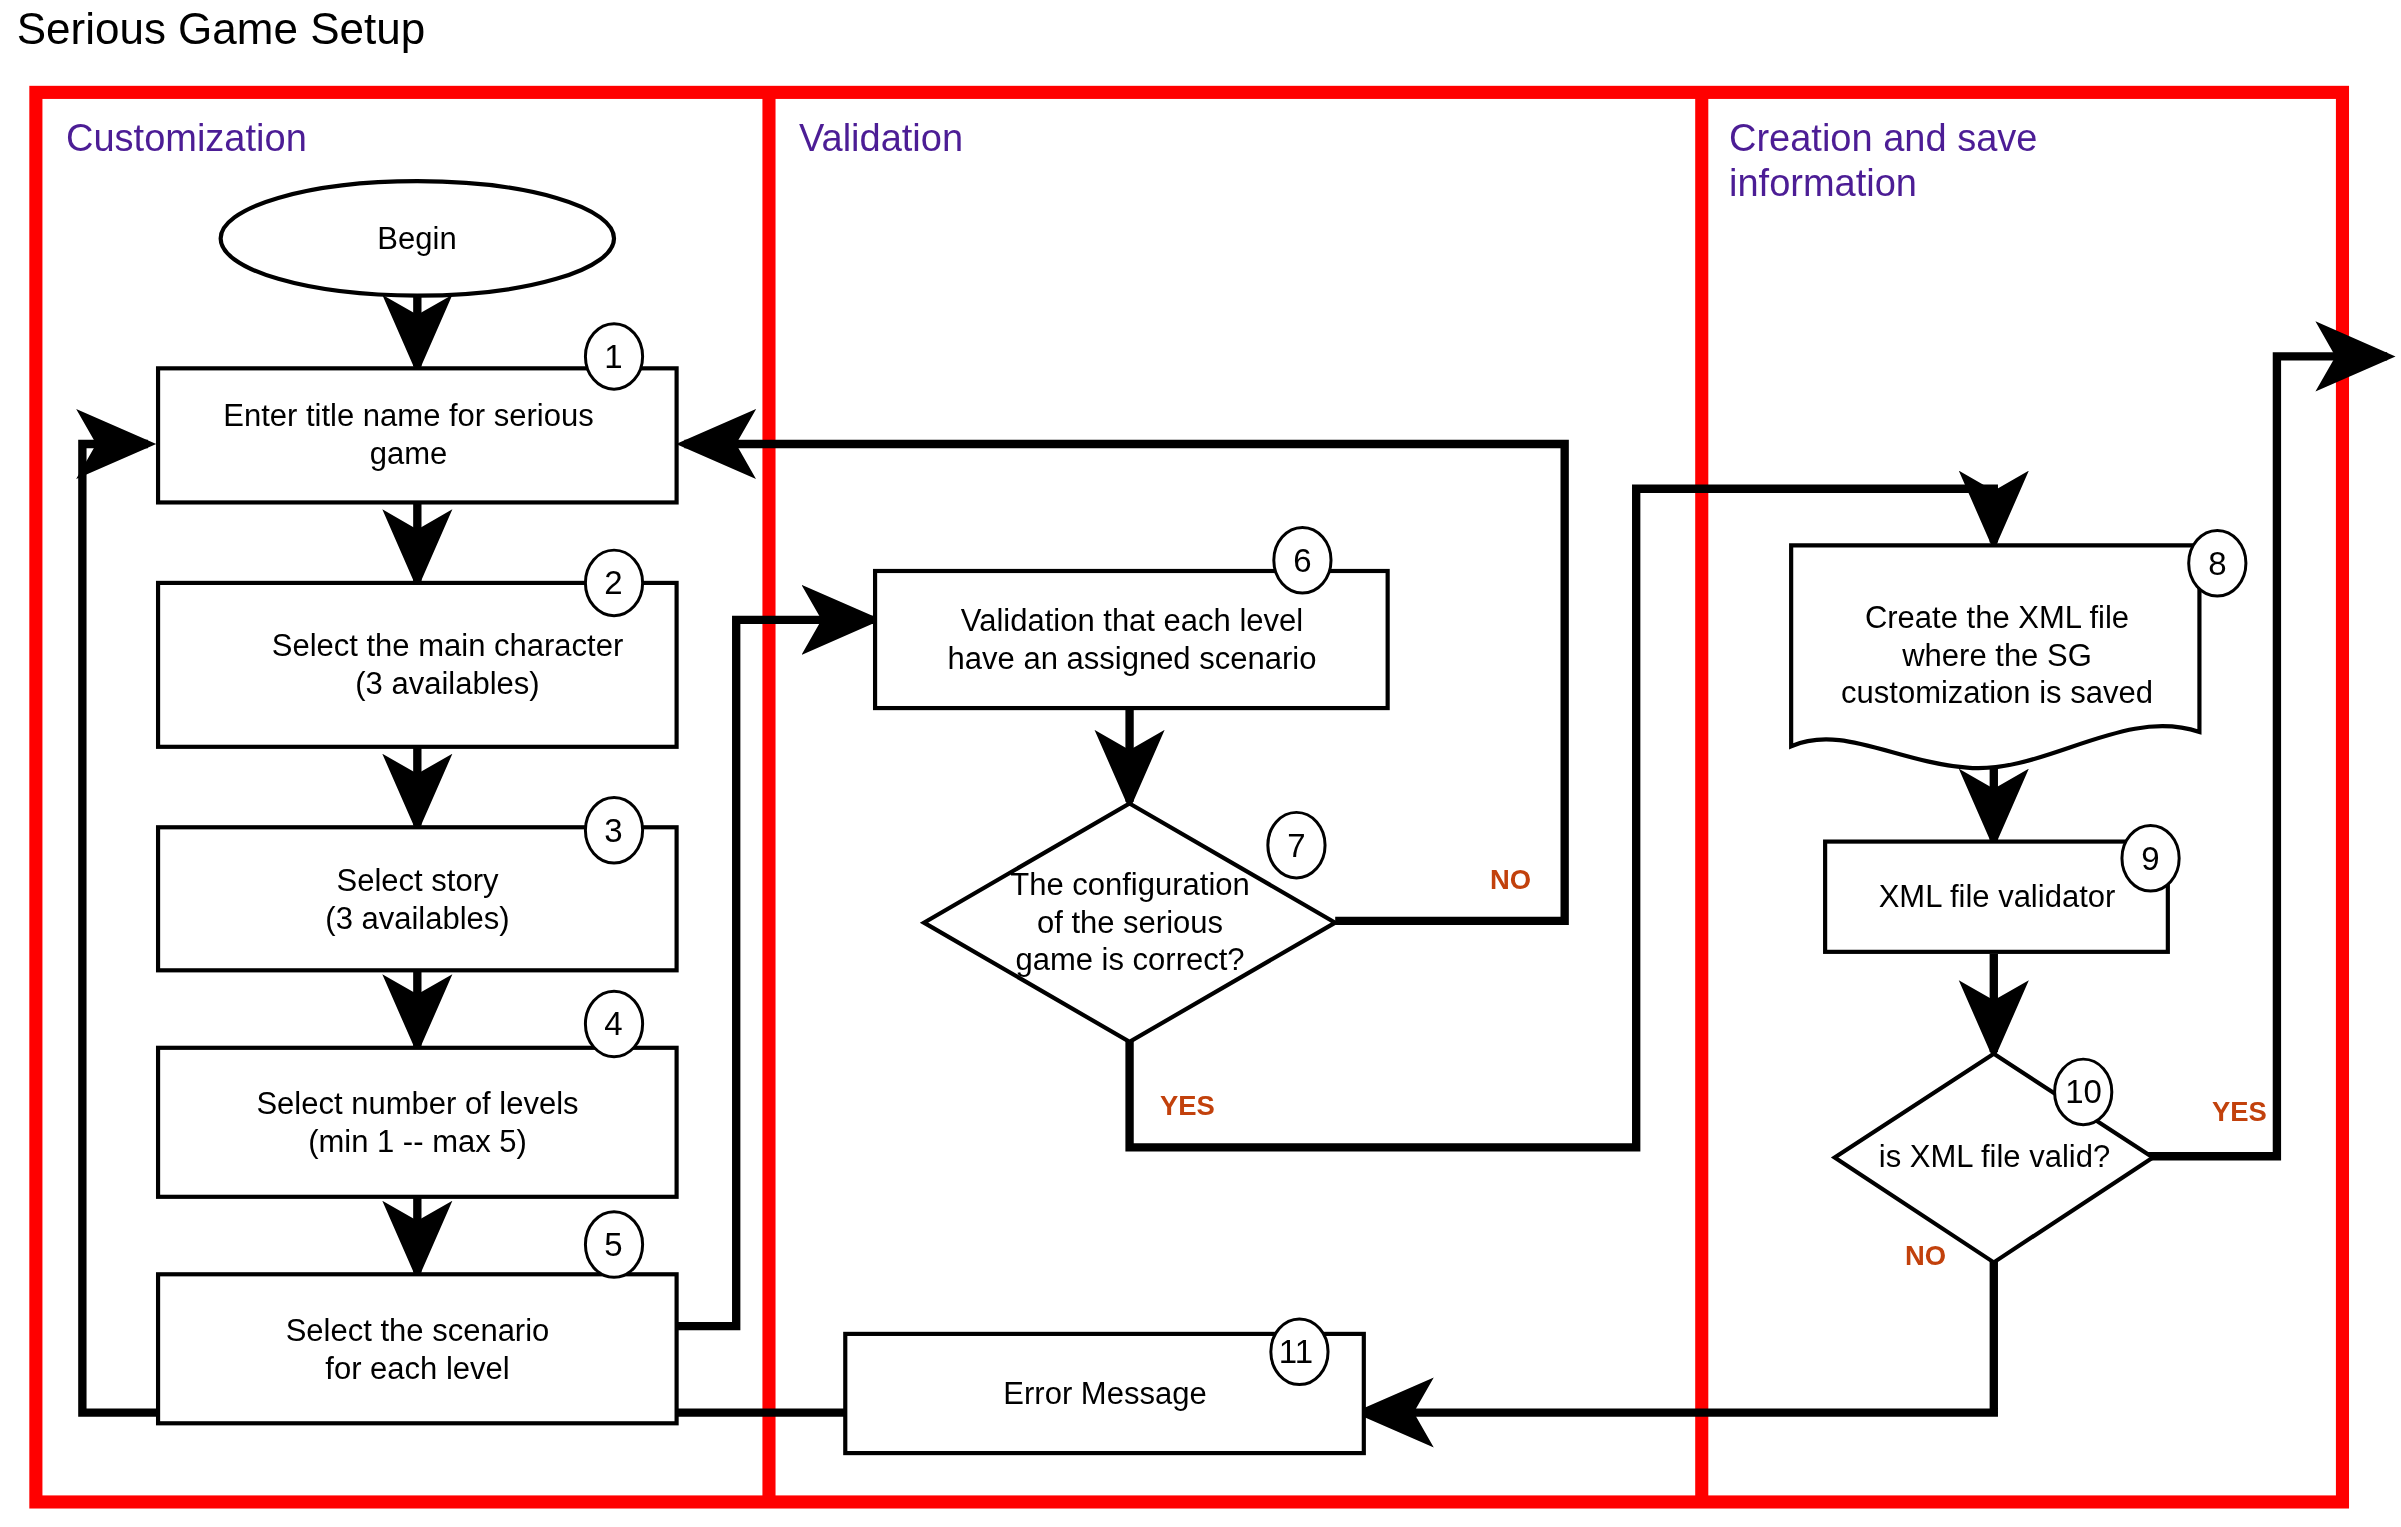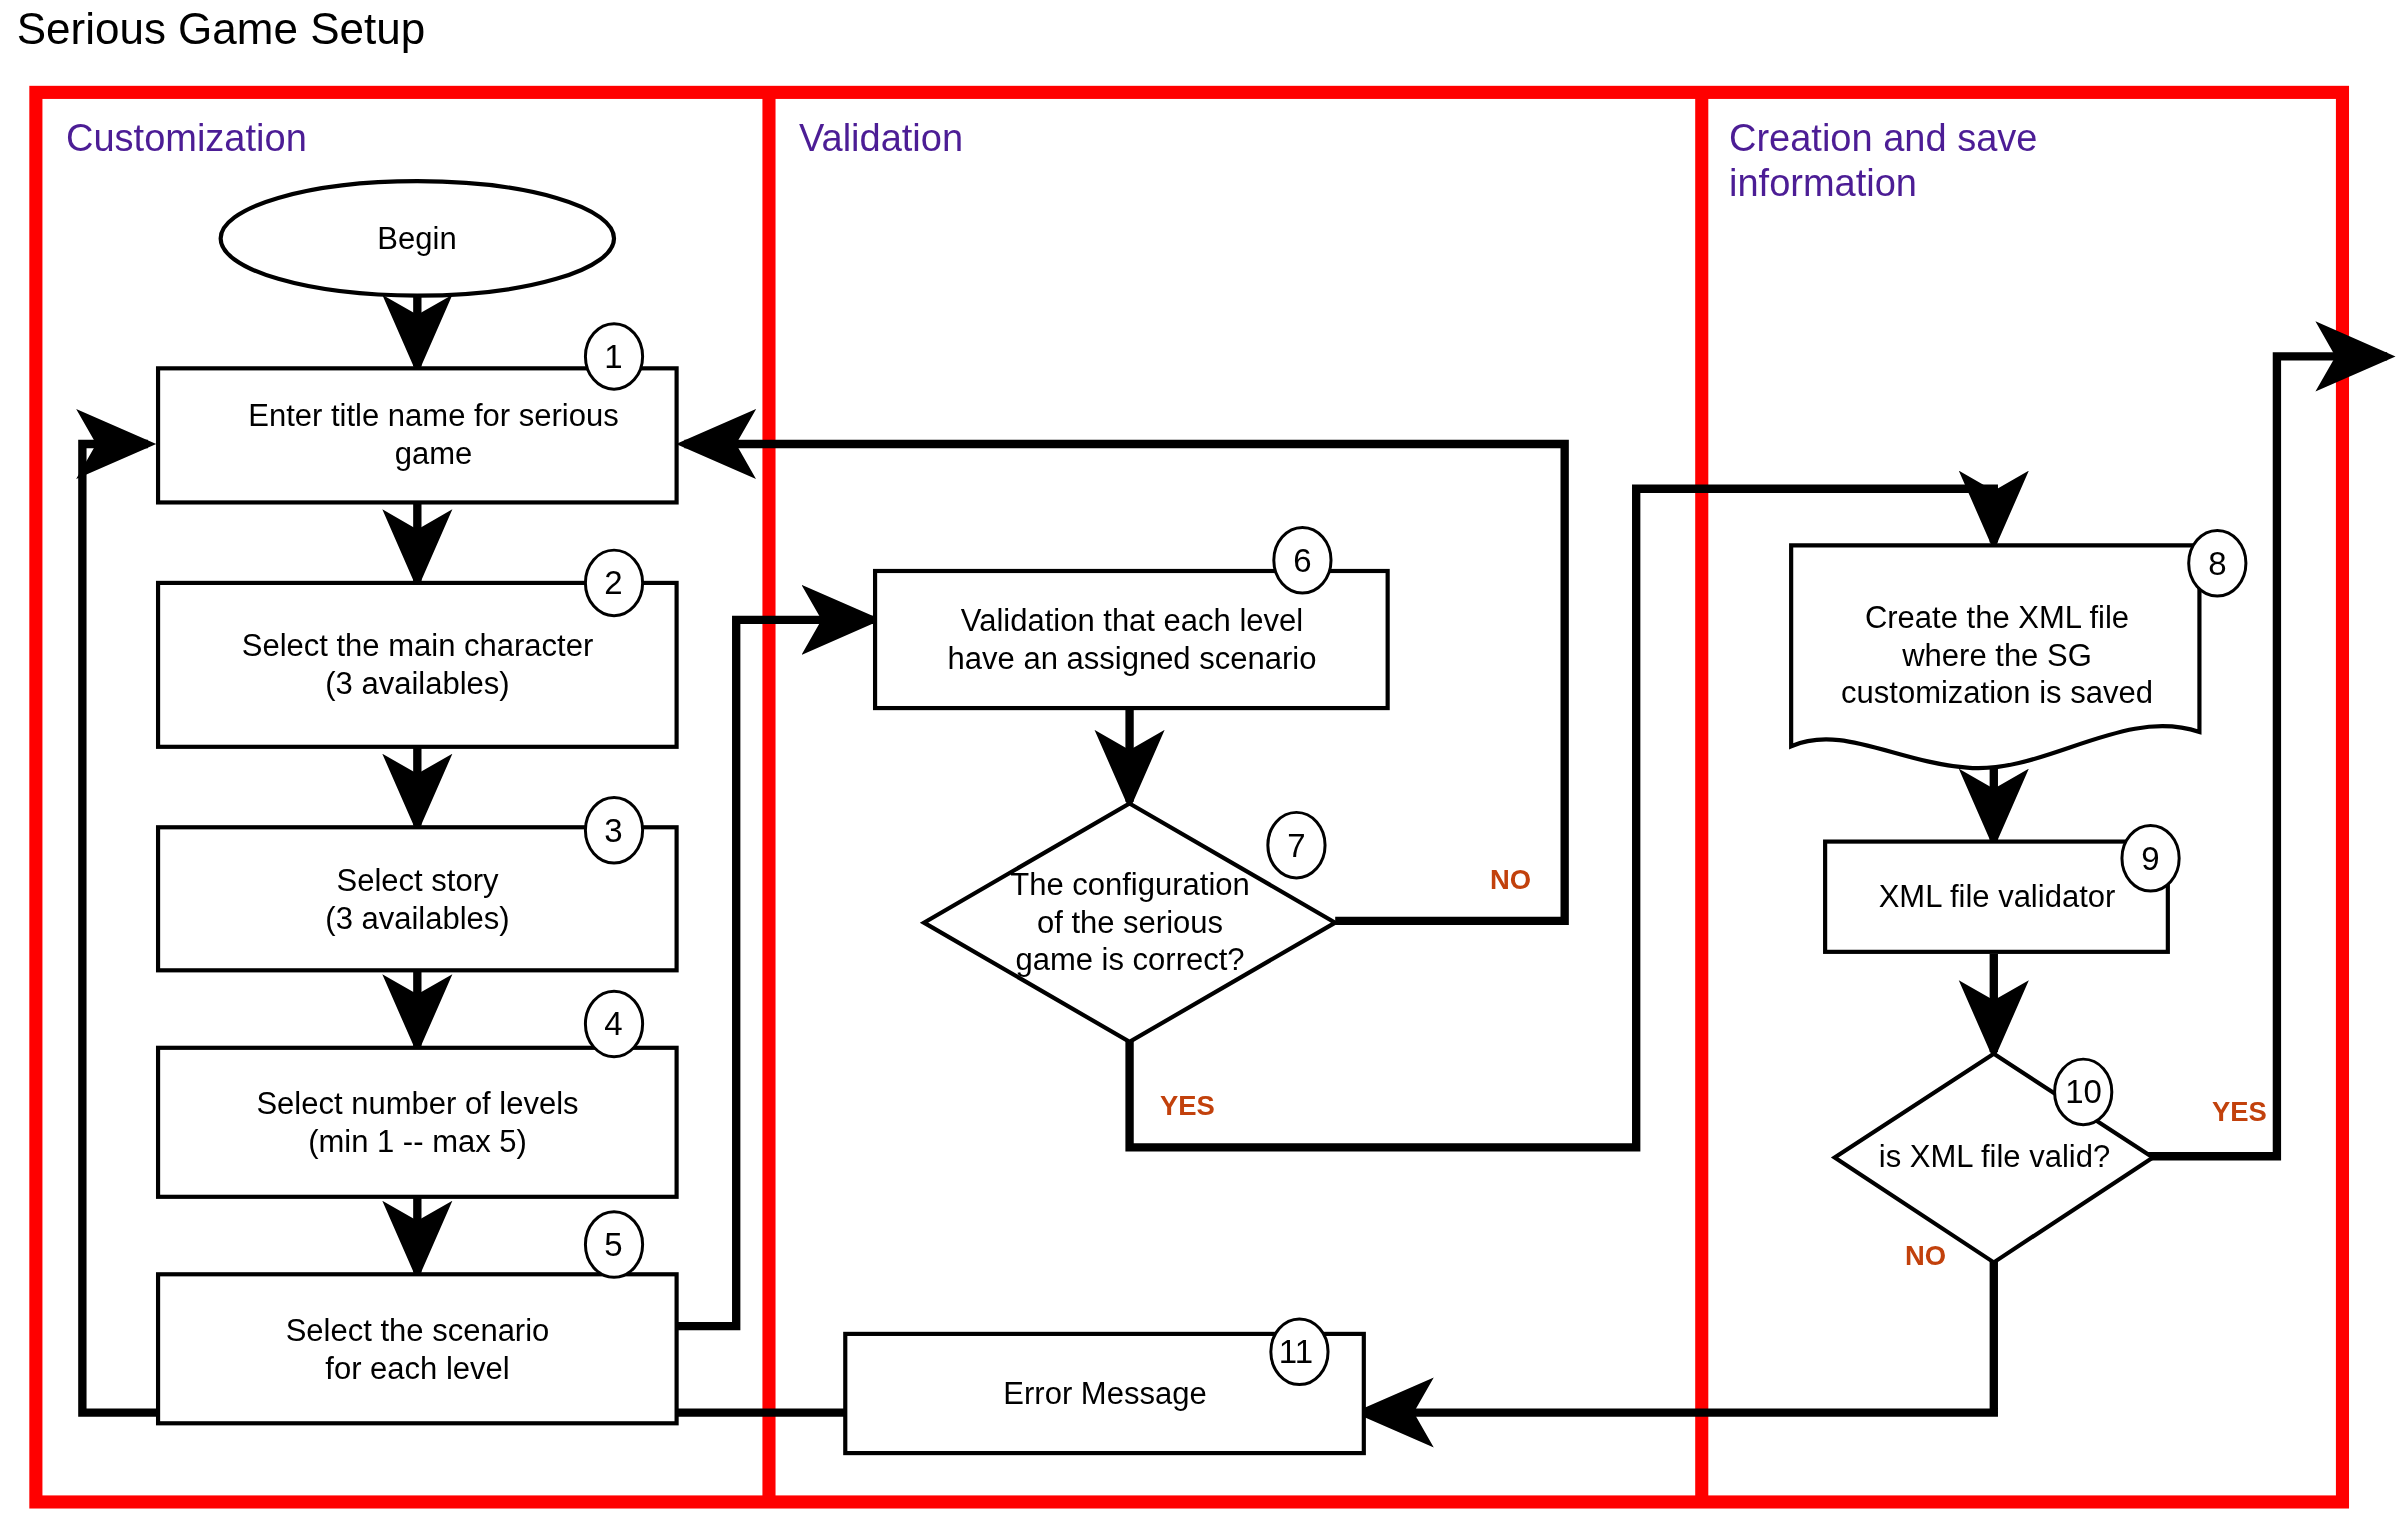--- a/index.html
+++ b/index.html
@@ -161,24 +161,24 @@
     </g>
   </svg>
 
   <div class="swim-title" style="left:66px; top:116px;">Customization</div>
   <div class="swim-title" style="left:799px; top:116px;">Validation</div>
   <div class="swim-title" style="left:1729px; top:116px; white-space:pre-line;">Creation and save
 information</div>
 
   <div class="node-label" style="left:256px; top:203px; width:322px; height:72px; white-space:pre-line;">Begin</div>
 
-  <div class="node-label" style="left:177px; top:368px; width:513px; height:134px; white-space:pre-line;">Enter title name for serious
+  <div class="node-label" style="left:152px; top:368px; width:513px; height:134px; white-space:pre-line;">Enter title name for serious
 game</div>
 
-  <div class="node-label" style="left:161px; top:583px; width:513px; height:164px; white-space:pre-line;">Select the main character
+  <div class="node-label" style="left:161px; top:583px; width:513px; height:164px; white-space:pre-line;padding-left:30px;">Select the main character
 (3 availables)</div>
 
   <div class="node-label" style="left:161px; top:828px; width:513px; height:143px; white-space:pre-line;">Select story
 (3 availables)</div>
 
   <div class="node-label" style="left:161px; top:1048px; width:513px; height:149px; white-space:pre-line;">Select number of levels
 (min 1 -- max 5)</div>
 
   <div class="node-label" style="left:161px; top:1275px; width:513px; height:149px; white-space:pre-line;">Select the scenario
 for each level</div>

